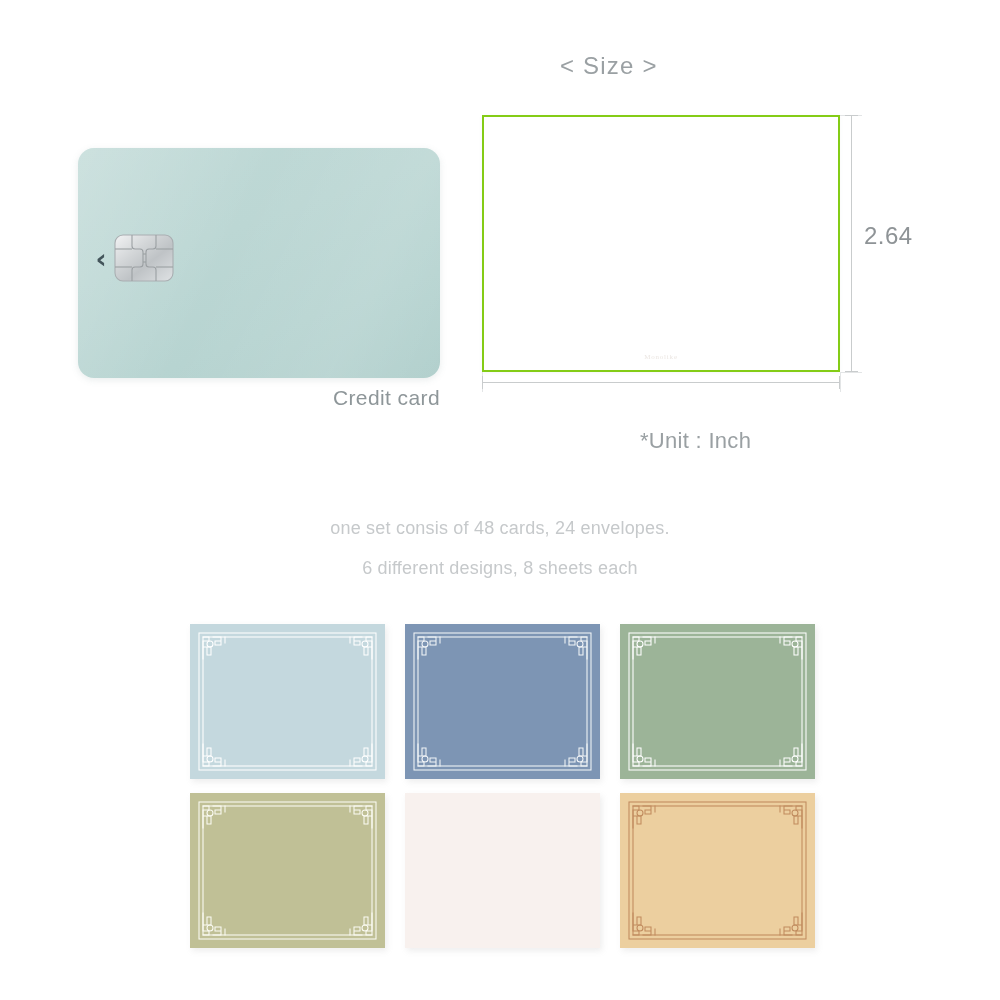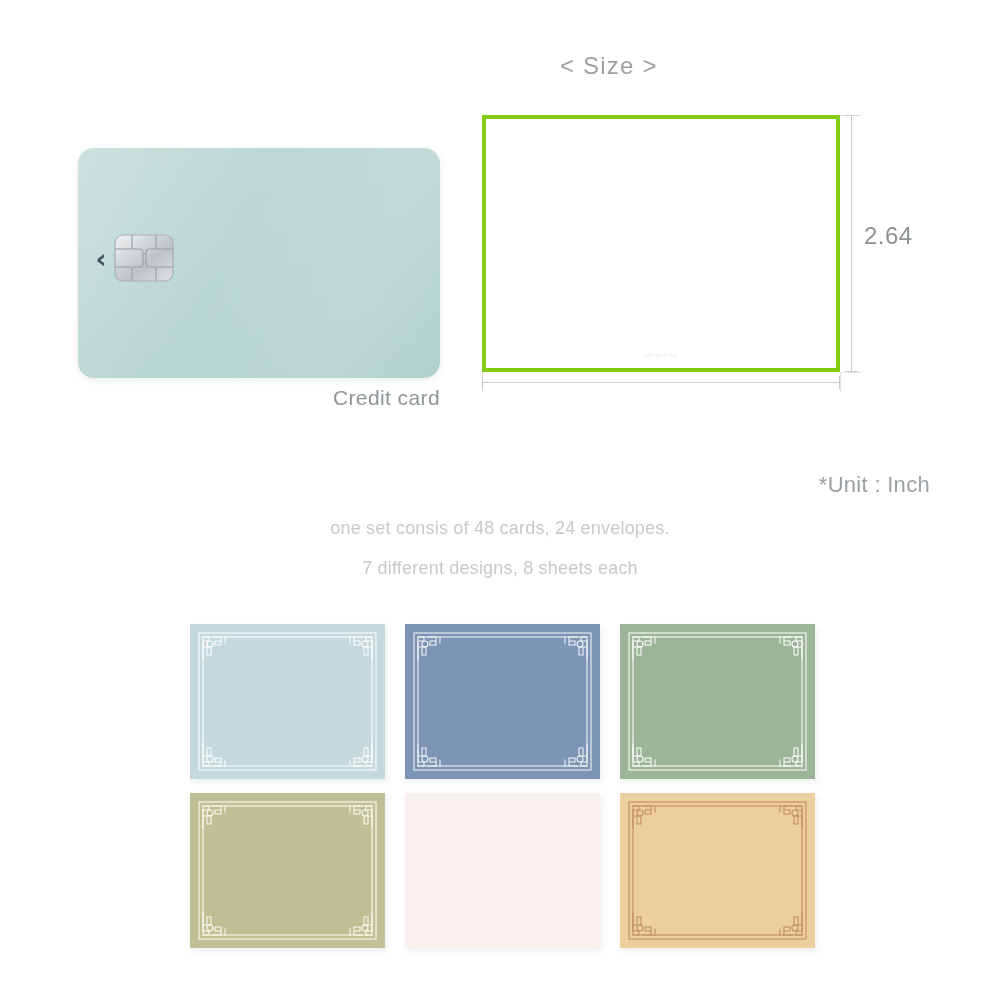--- a/index.html
+++ b/index.html
@@ -39,21 +39,21 @@
     font-family:"Liberation Sans",sans-serif;font-weight:300;
   }
 
   
   .size-title{
     position:absolute;left:560px;top:52px;width:200px;text-align:left;
     color:#9aa0a3;font-size:24px;letter-spacing:1.2px;font-weight:300;
   }
   .size-card{
     position:absolute;left:482px;top:115px;width:358px;height:257px;
-    background:#ffffff;border:4px solid #84cc16;box-sizing:border-box;
+    background:#ffffff;border:2px solid #84cc16;box-sizing:border-box;
     box-shadow:0 1px 3px rgba(170,175,178,.10);
   }
   .size-watermark{
     position:absolute;left:0;right:0;bottom:9px;text-align:center;
     font-size:7px;color:#ebe6e2;letter-spacing:.8px;
     font-family:"Liberation Serif",serif;
   }
   
   .dim-v{position:absolute;left:851px;top:115px;height:257px;width:1px;background:#c9cccd;}
   .dim-v .cap{position:absolute;left:-6px;width:13px;height:1px;background:#c9cccd;}
@@ -71,22 +71,22 @@
   
   .dim-h{position:absolute;left:482px;top:382px;width:358px;height:1px;background:#c9cccd;}
   .dim-h .cap{position:absolute;top:-6px;width:1px;height:13px;background:#c9cccd;}
   .dim-h .cap.l{left:0;}
   .dim-h .cap.r{right:0;}
   .dim-h-label{
     position:absolute;left:482px;top:392px;width:358px;text-align:center;
     color:#8e9396;font-size:24px;font-weight:300;letter-spacing:.5px;
   }
   .unit-note{
-    position:absolute;left:640px;top:428px;width:290px;text-align:right;
-    color:#9aa0a3;font-size:22px;font-weight:300;letter-spacing:.3px;margin-top:44px;
+    position:absolute;left:640px;top:428px;width:290px;text-align:left;
+    color:#9aa0a3;font-size:22px;font-weight:300;letter-spacing:.3px;
   }
 
   
   .desc{
     position:absolute;left:0;top:508px;width:1000px;text-align:center;
     color:#c6c9cb;font-size:18px;font-weight:300;line-height:40px;letter-spacing:.2px;
   }
   .desc .l2{display:block;}
 
   
@@ -154,21 +154,21 @@
 
   <div class="dim-h">
     <span class="cap l"></span>
     <span class="cap r"></span>
   </div>
 
   <div class="unit-note">*Unit : Inch</div>
 
   <div class="desc">
     <span>one set consis of 48 cards, 24 envelopes.</span>
-    <span class="l2">7 different designs, 8 sheets each</span>
+    <span class="l2">6 different designs, 8 sheets each</span>
   </div>
 
   <div class="grid">
       <div class="cardcell" style="left: 0px; top: 0px; background: rgb(196, 216, 222);">
         <div class="frame">
   <svg viewBox="0 0 195 155" preserveAspectRatio="none" xmlns="http://www.w3.org/2000/svg">
     <g fill="none" stroke="#ffffff" stroke-width="1.05">
       <rect x="9" y="9" width="177" height="137"></rect>
       <rect x="13" y="13" width="169" height="129"></rect>
     </g>

